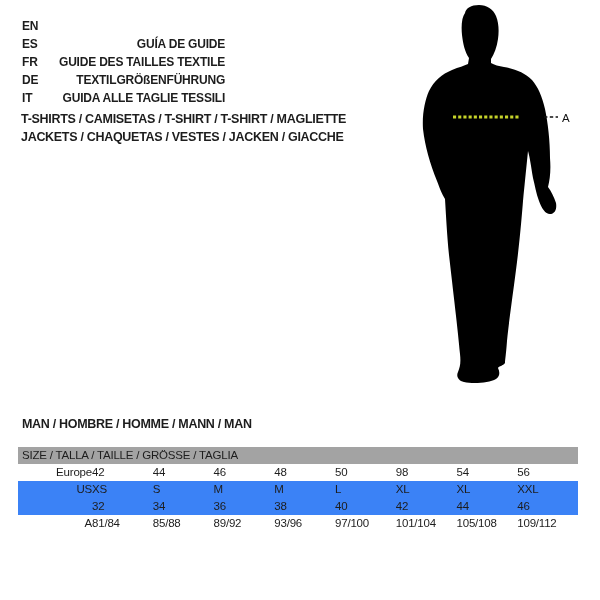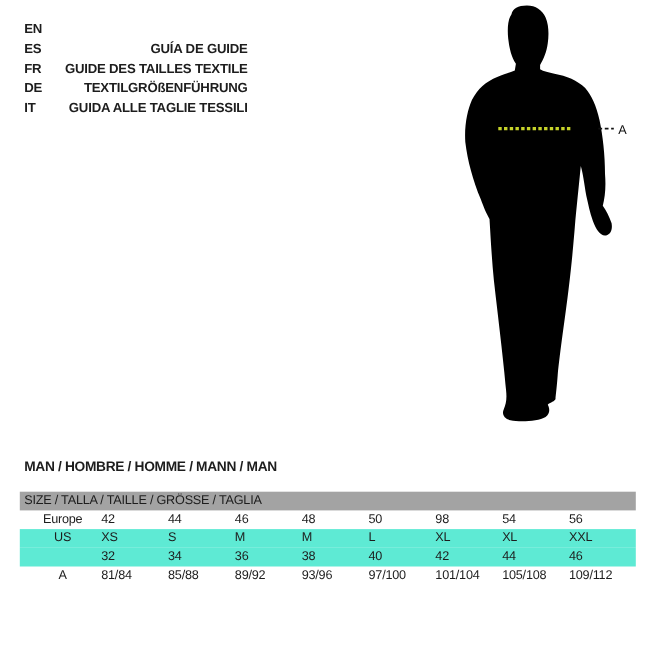--- a/index.html
+++ b/index.html
@@ -16,22 +16,22 @@
   .garment-block{position:absolute;left:21px;top:110px;}
   .garment-line{height:18px;line-height:18px;font-size:12.5px;font-weight:700;letter-spacing:-0.3px;white-space:nowrap;}
   
   .figure-wrap{position:absolute;left:400px;top:0;width:200px;height:400px;}
   
   .section-title{position:absolute;left:22px;top:417px;font-size:12.5px;font-weight:700;letter-spacing:-0.3px;}
   
   .size-table{position:absolute;left:18px;top:447px;width:560px;font-size:11.5px;letter-spacing:-0.2px;}
   .st-header{height:17px;line-height:17px;background:#a3a3a3;padding-left:4px;box-sizing:border-box;}
   .st-row{display:grid;grid-template-columns:74px repeat(8,1fr);height:17px;line-height:17px;}
-  .st-row.alt{background:#5eead4;}
-  .st-label{padding-left:4px;text-align:center;}
+  .st-row.alt{background:#3b82f6;}
+  .st-label{padding-left:4px;text-align:right;}
   .st-cell{text-align:left;}
   
   .footnote{position:absolute;left:22px;top:551px;font-size:12px;font-weight:700;letter-spacing:-0.3px;}
 </style>
 </head>
 <body>
 
 <div class="canvas">
 
   <div class="lang-block">
@@ -49,20 +49,24 @@
     <div class="lang-row">
       <span class="lang-code">DE</span>
       <span class="lang-label">TEXTILGRÖßENFÜHRUNG</span>
     </div>
     <div class="lang-row">
       <span class="lang-code">IT</span>
       <span class="lang-label">GUIDA ALLE TAGLIE TESSILI</span>
     </div>
   </div>
 
+  <div class="garment-block">
+    <div class="garment-line">T-SHIRTS / CAMISETAS / T-SHIRT / T-SHIRT / MAGLIETTE</div>
+    <div class="garment-line">JACKETS / CHAQUETAS / VESTES / JACKEN / GIACCHE</div>
+  </div>
 
   <div class="figure-wrap">
     <svg width="200" height="400" viewBox="400 0 200 400" xmlns="http://www.w3.org/2000/svg">
       <path fill="#000000" d="
         M465 13
         C466 8 471 5 479 5
         C487 5 493 9 496 16
         C499 23 499 32 498 39
         C497 47 494 54 491 59
         L491 63

